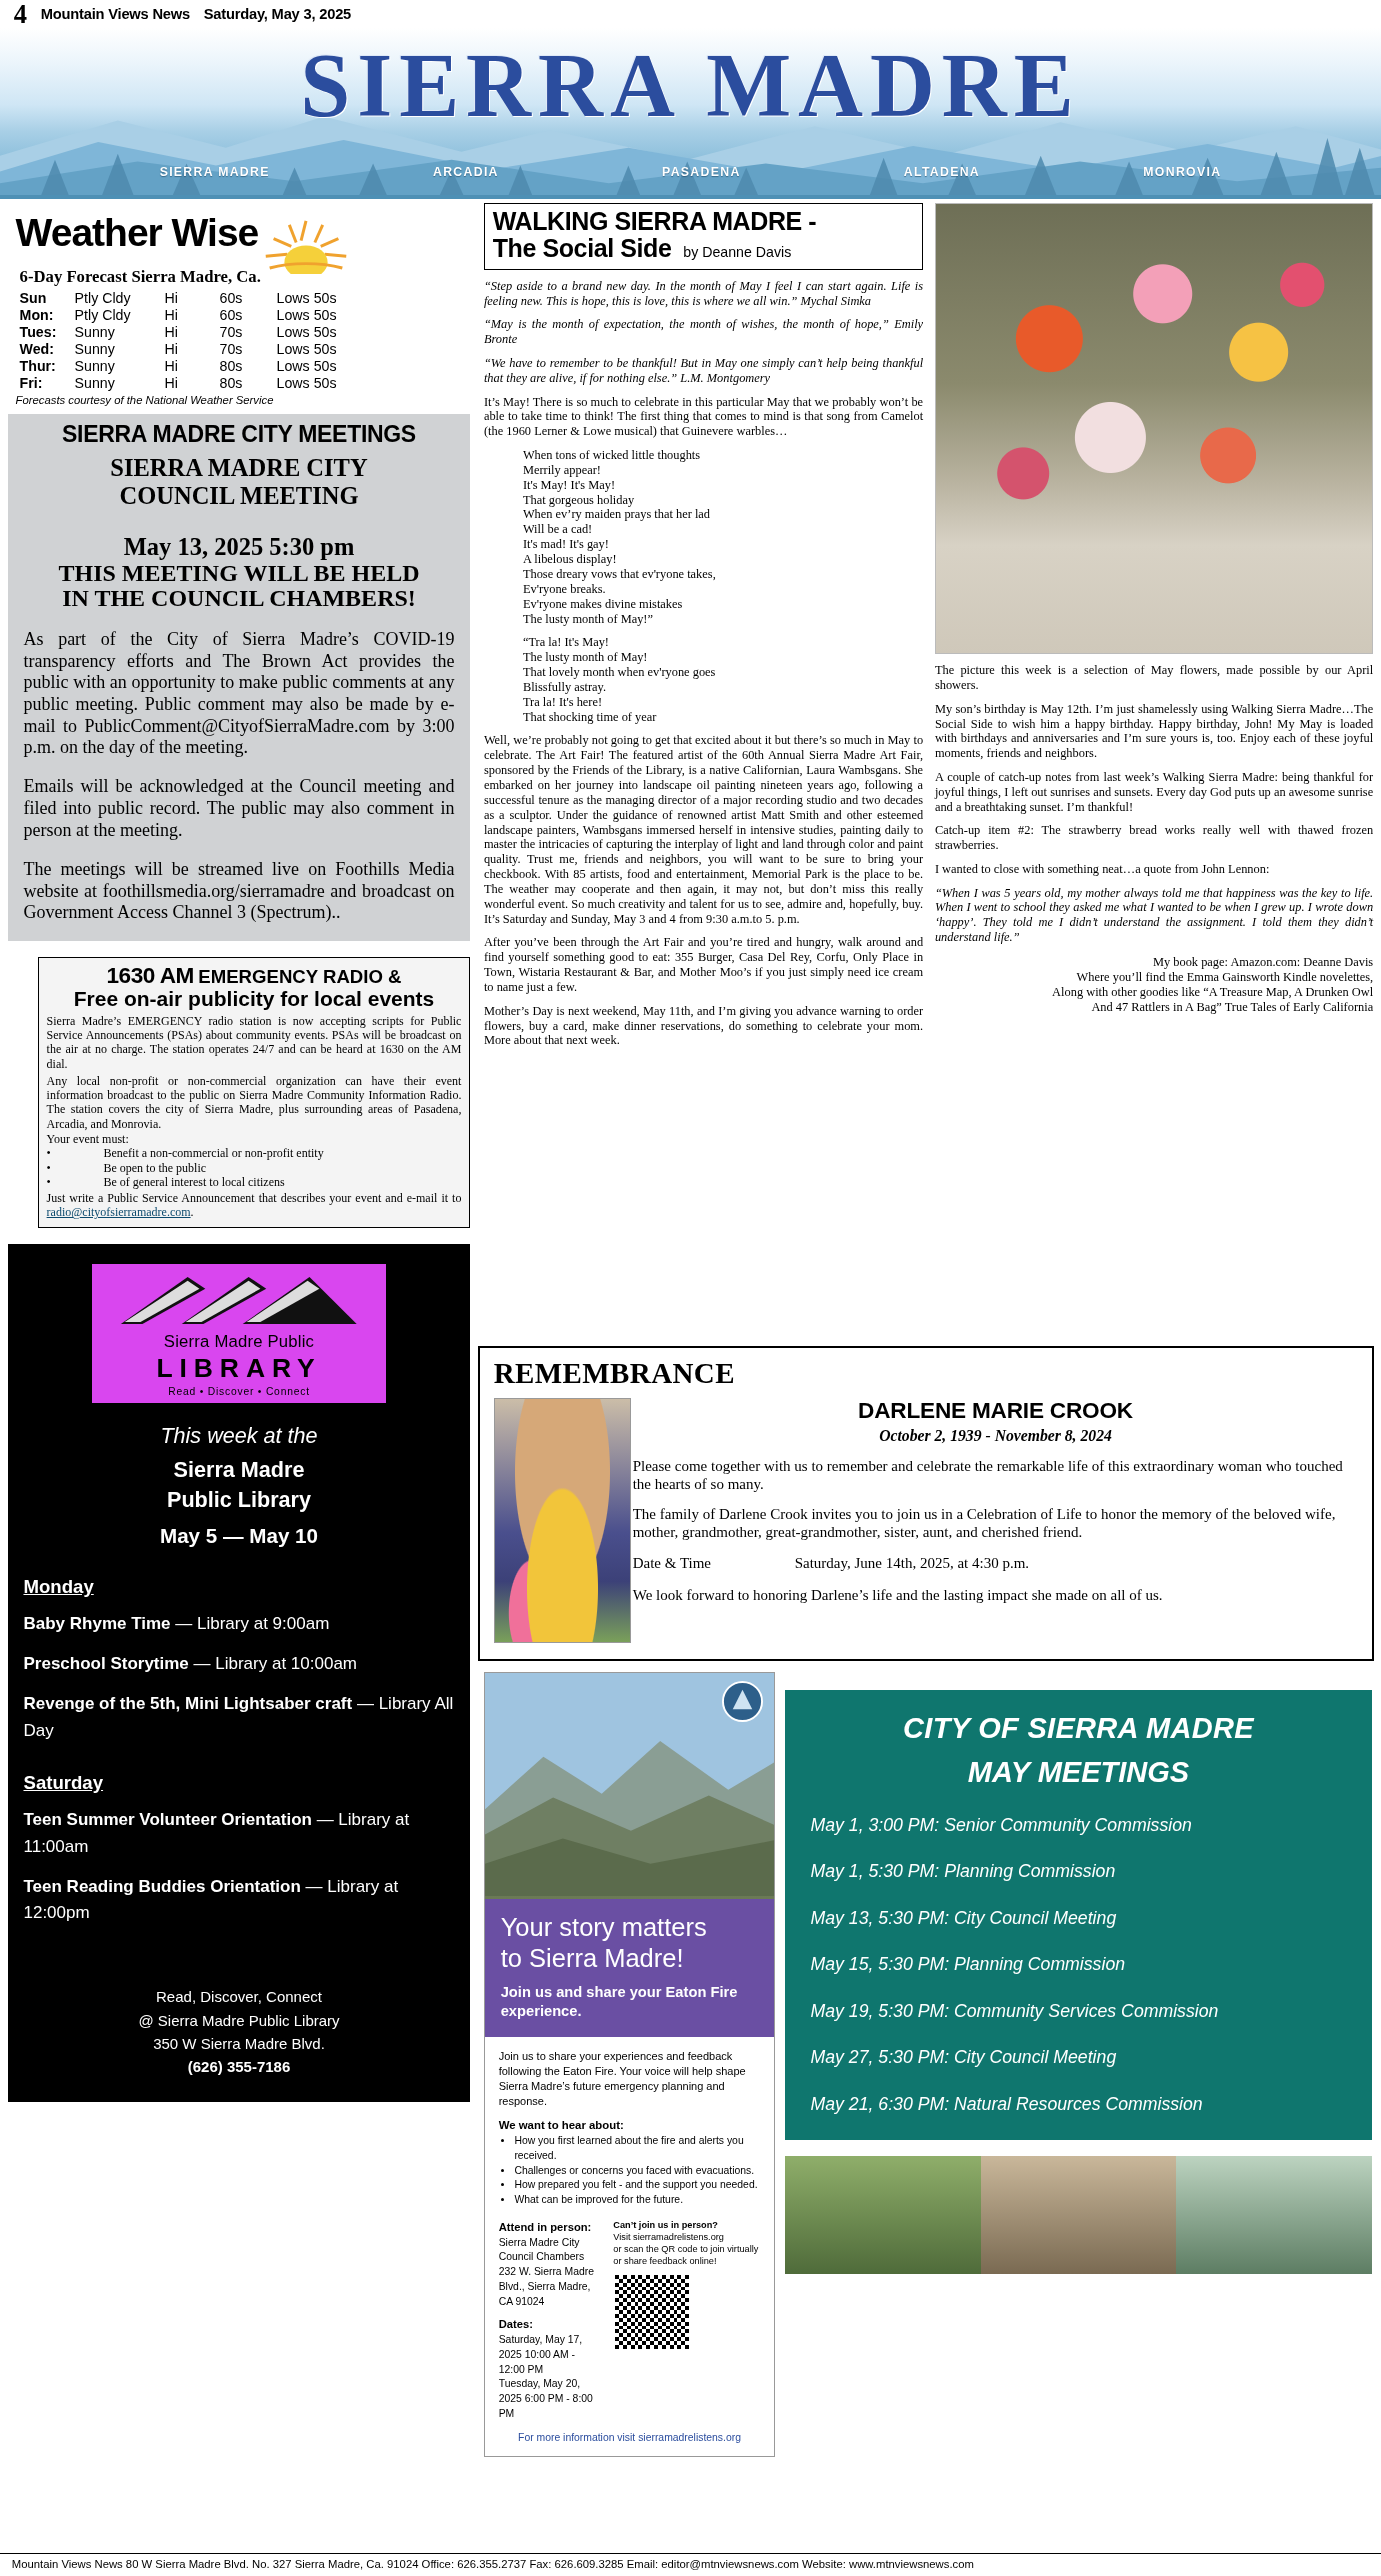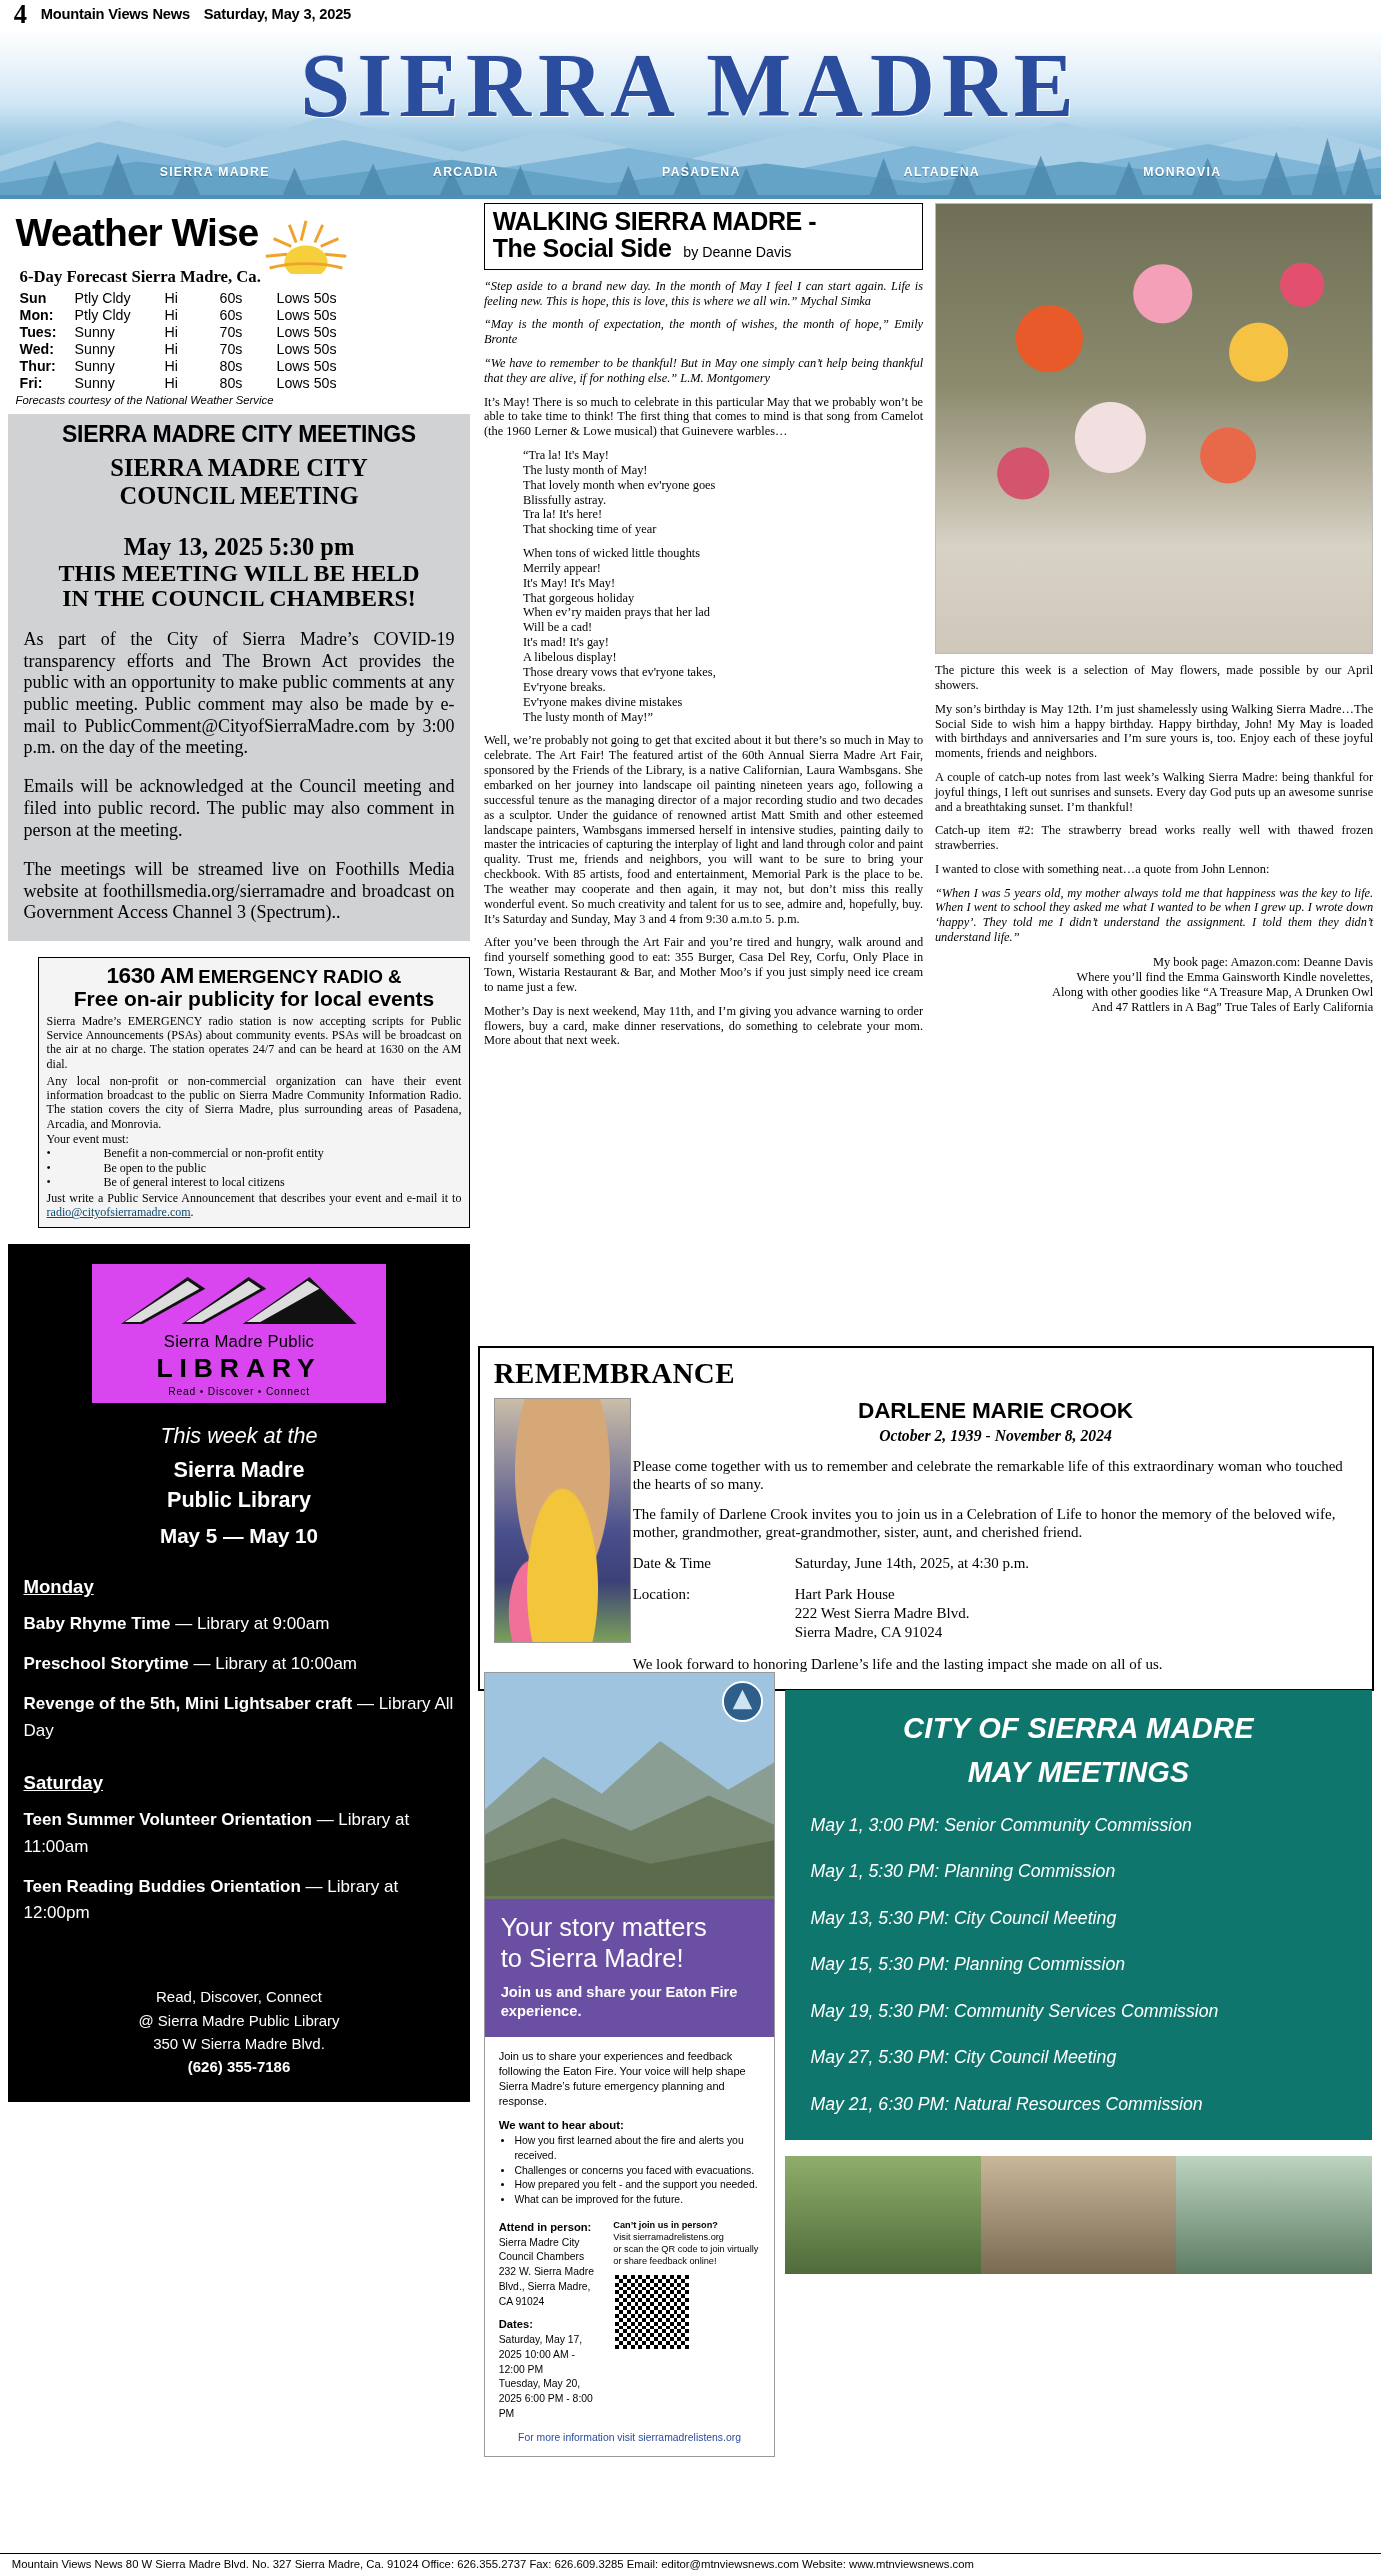--- a/index.html
+++ b/index.html
@@ -362,38 +362,38 @@
         <div class="l1">WALKING SIERRA MADRE -</div>
         <div>
           <span class="l2">The Social Side</span>
           <span class="by">by Deanne Davis</span>
         </div>
       </div>
       <p class="q">“Step aside to a brand new day. In the month of May I feel I can start again. Life is feeling new. This is hope, this is love, this is where we all win.” Mychal Simka</p>
       <p class="q">“May is the month of expectation, the month of wishes, the month of hope,” Emily Bronte</p>
       <p class="q">“We have to remember to be thankful! But in May one simply can’t help being thankful that they are alive, if for nothing else.” L.M. Montgomery</p>
       <p>It’s May! There is so much to celebrate in this particular May that we probably won’t be able to take time to think! The first thing that comes to mind is that song from Camelot (the 1960 Lerner &amp; Lowe musical) that Guinevere warbles…</p>
-      <div class="poem" style="white-space:pre-line;">“Tra la! It's May!
-The lusty month of May!
-That lovely month when ev'ryone goes
-Blissfully astray.
-Tra la! It's here!
-That shocking time of year</div>
       <div class="poem" style="white-space:pre-line;">When tons of wicked little thoughts
 Merrily appear!
 It's May! It's May!
 That gorgeous holiday
 When ev’ry maiden prays that her lad
 Will be a cad!
 It's mad! It's gay!
 A libelous display!
 Those dreary vows that ev'ryone takes,
 Ev'ryone breaks.
 Ev'ryone makes divine mistakes
 The lusty month of May!”</div>
+      <div class="poem" style="white-space:pre-line;">“Tra la! It's May!
+The lusty month of May!
+That lovely month when ev'ryone goes
+Blissfully astray.
+Tra la! It's here!
+That shocking time of year</div>
       <p>Well, we’re probably not going to get that excited about it but there’s so much in May to celebrate. The Art Fair! The featured artist of the 60th Annual Sierra Madre Art Fair, sponsored by the Friends of the Library, is a native Californian, Laura Wambsgans. She embarked on her journey into landscape oil painting nineteen years ago, following a successful tenure as the managing director of a major recording studio and two decades as a sculptor. Under the guidance of renowned artist Matt Smith and other esteemed landscape painters, Wambsgans immersed herself in intensive studies, painting daily to master the intricacies of capturing the interplay of light and land through color and paint quality. Trust me, friends and neighbors, you will want to be sure to bring your checkbook. With 85 artists, food and entertainment, Memorial Park is the place to be. The weather may cooperate and then again, it may not, but don’t miss this really wonderful event. So much creativity and talent for us to see, admire and, hopefully, buy. It’s Saturday and Sunday, May 3 and 4 from 9:30 a.m.to 5. p.m.</p>
       <p>After you’ve been through the Art Fair and you’re tired and hungry, walk around and find yourself something good to eat: 355 Burger, Casa Del Rey, Corfu, Only Place in Town, Wistaria Restaurant &amp; Bar, and Mother Moo’s if you just simply need ice cream to name just a few.</p>
       <p>Mother’s Day is next weekend, May 11th, and I’m giving you advance warning to order flowers, buy a card, make dinner reservations, do something to celebrate your mom. More about that next week.</p>
     </div>
 
     <div class="colR art">
       <div class="photo-flowers"></div>
       <p>The picture this week is a selection of May flowers, made possible by our April showers.</p>
       <p>My son’s birthday is May 12th. I’m just shamelessly using Walking Sierra Madre…The Social Side to wish him a happy birthday. Happy birthday, John! My May is loaded with birthdays and anniversaries and I’m sure yours is, too. Enjoy each of these joyful moments, friends and neighbors.</p>
       <p>A couple of catch-up notes from last week’s Walking Sierra Madre: being thankful for joyful things, I left out sunrises and sunsets. Every day God puts up an awesome sunrise and a breathtaking sunset. I’m thankful!</p>
@@ -415,26 +415,20 @@
       <div class="rem-body">
         <div class="rem-photo"></div>
         <div class="rem-right">
           <div class="rem-name">DARLENE MARIE CROOK</div>
           <div class="rem-dates">October 2, 1939 - November 8, 2024</div>
           <p>Please come together with us to remember and celebrate the remarkable life of this extraordinary woman who touched the hearts of so many.</p>
           <p>The family of Darlene Crook invites you to join us in a Celebration of Life to honor the memory of the beloved wife, mother, grandmother, great-grandmother, sister, aunt, and cherished friend.</p>
           <div class="rem-kv">
             <div class="k">Date &amp; Time</div>
             <div>Saturday, June 14th, 2025, at 4:30 p.m.</div>
-          </div>
-          <div class="rem-kv">
-            <div class="k">Location:</div>
-            <div style="white-space:pre-line;">Hart Park House
-222 West Sierra Madre Blvd.
-Sierra Madre, CA 91024</div>
           </div>
           <div class="rem-foot">We look forward to honoring Darlene’s life and the lasting impact she made on all of us.</div>
         </div>
       </div>
     </div>
   </div>
 
   <div style="position:absolute; left:484px; top:1658px; width:291px;">
     <div class="fire-ad">
       <div class="fire-top">

